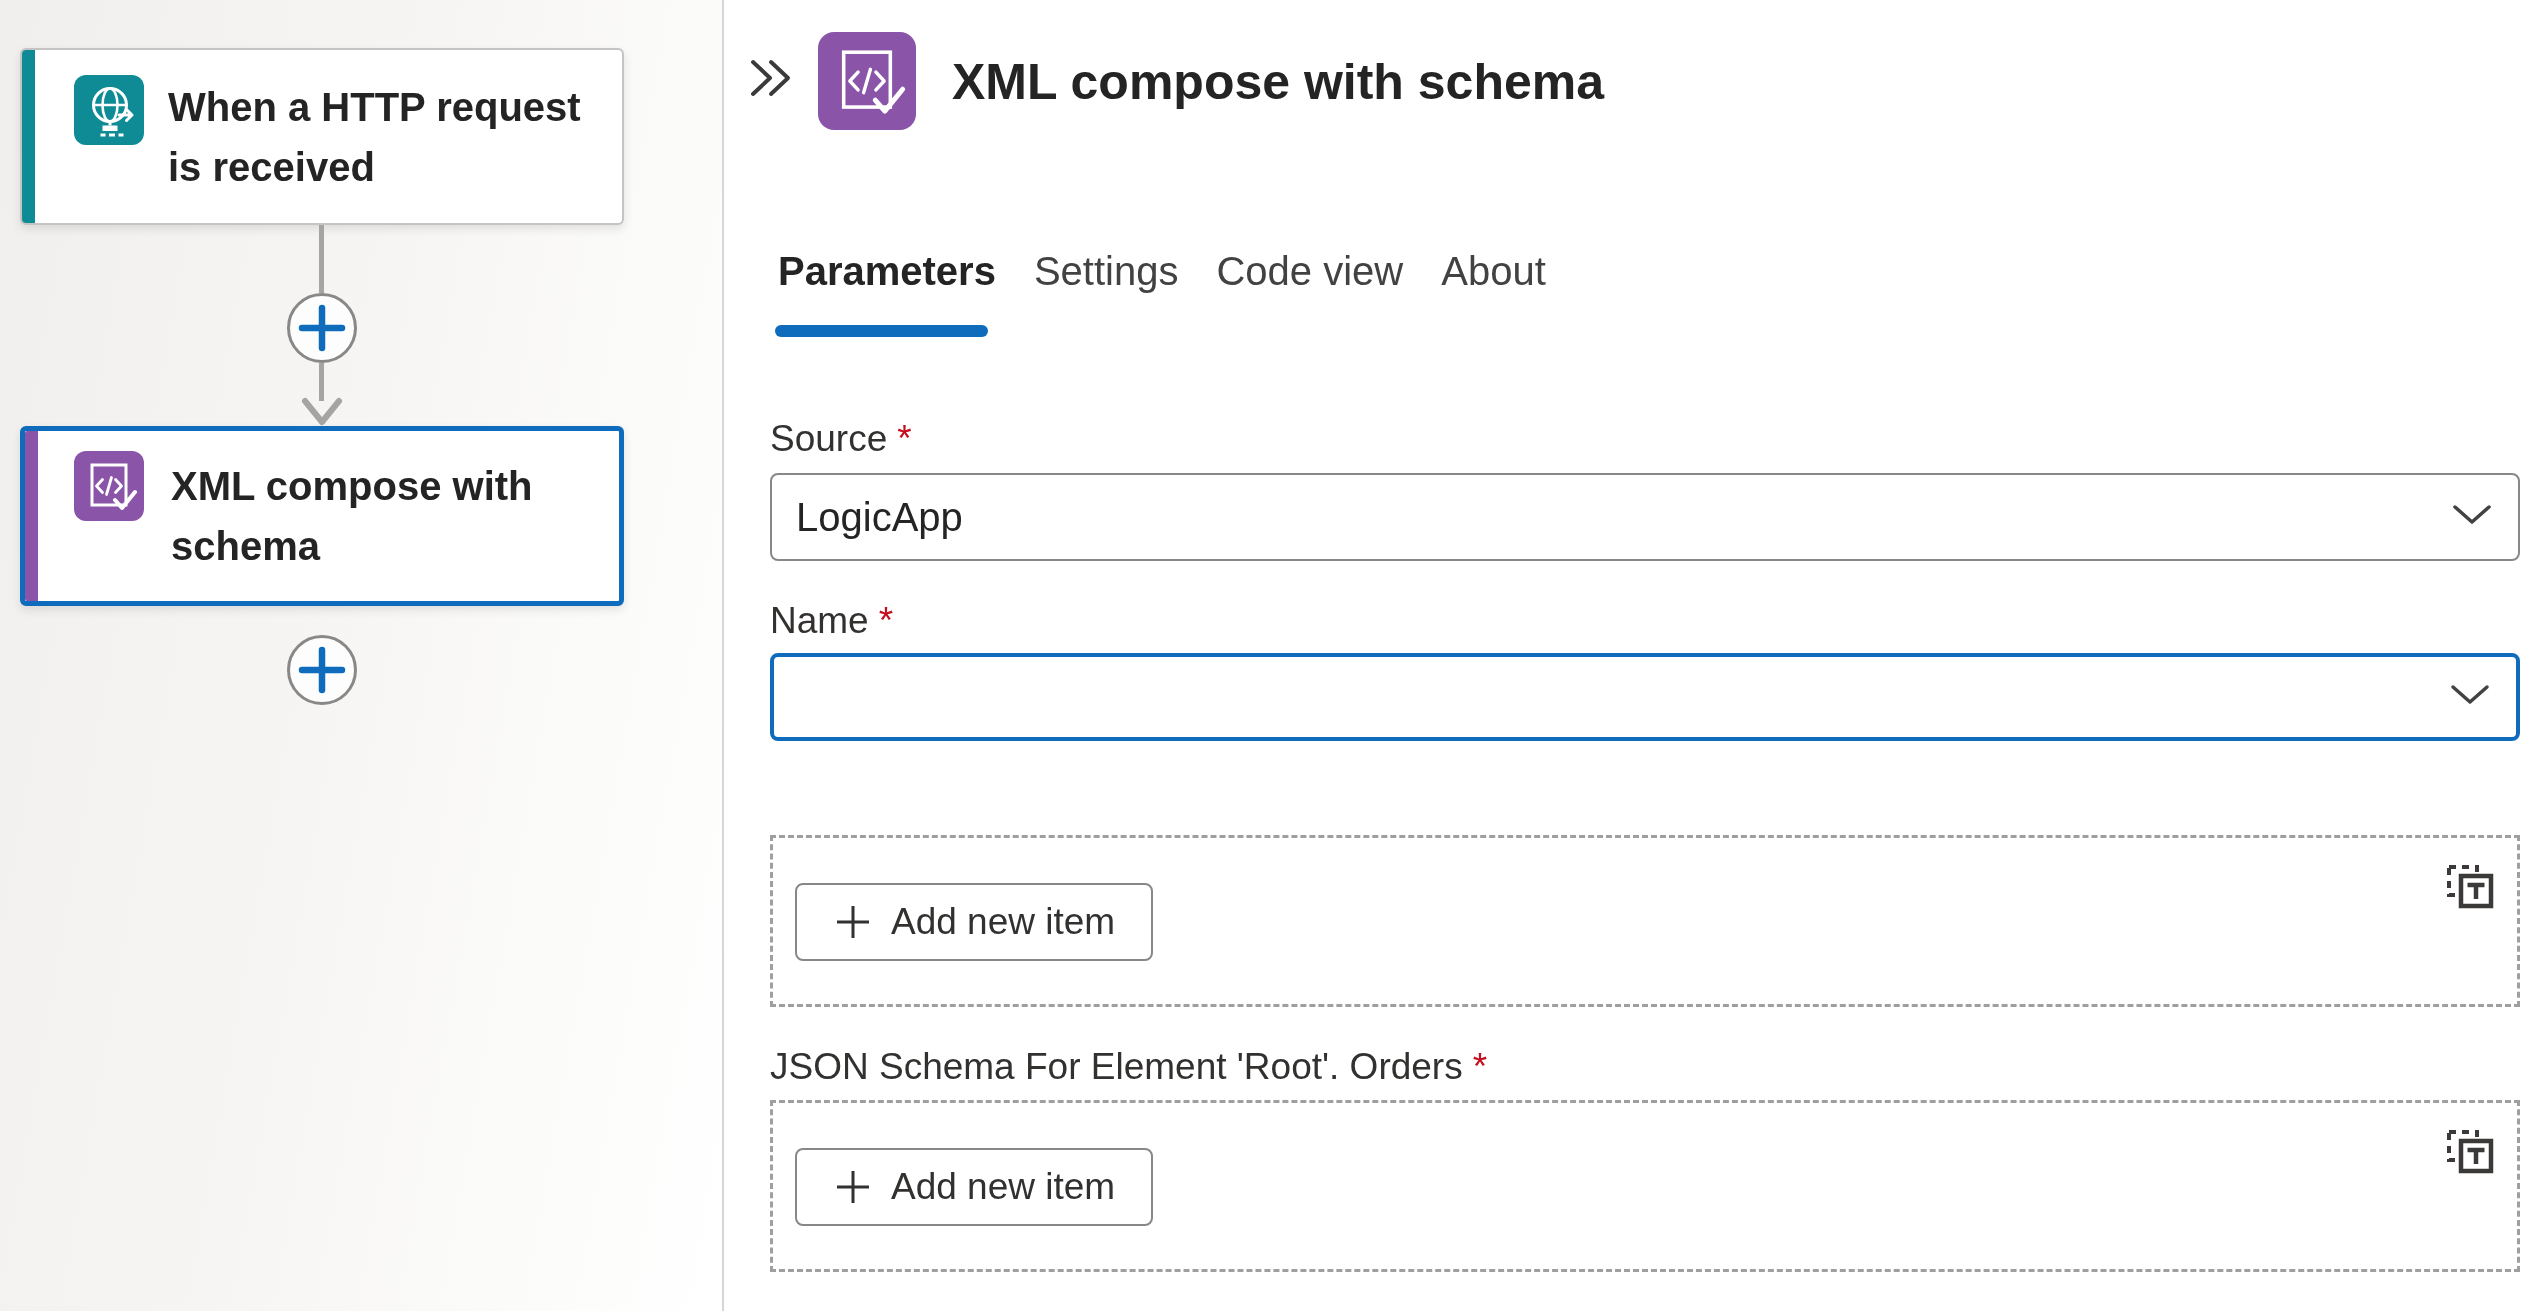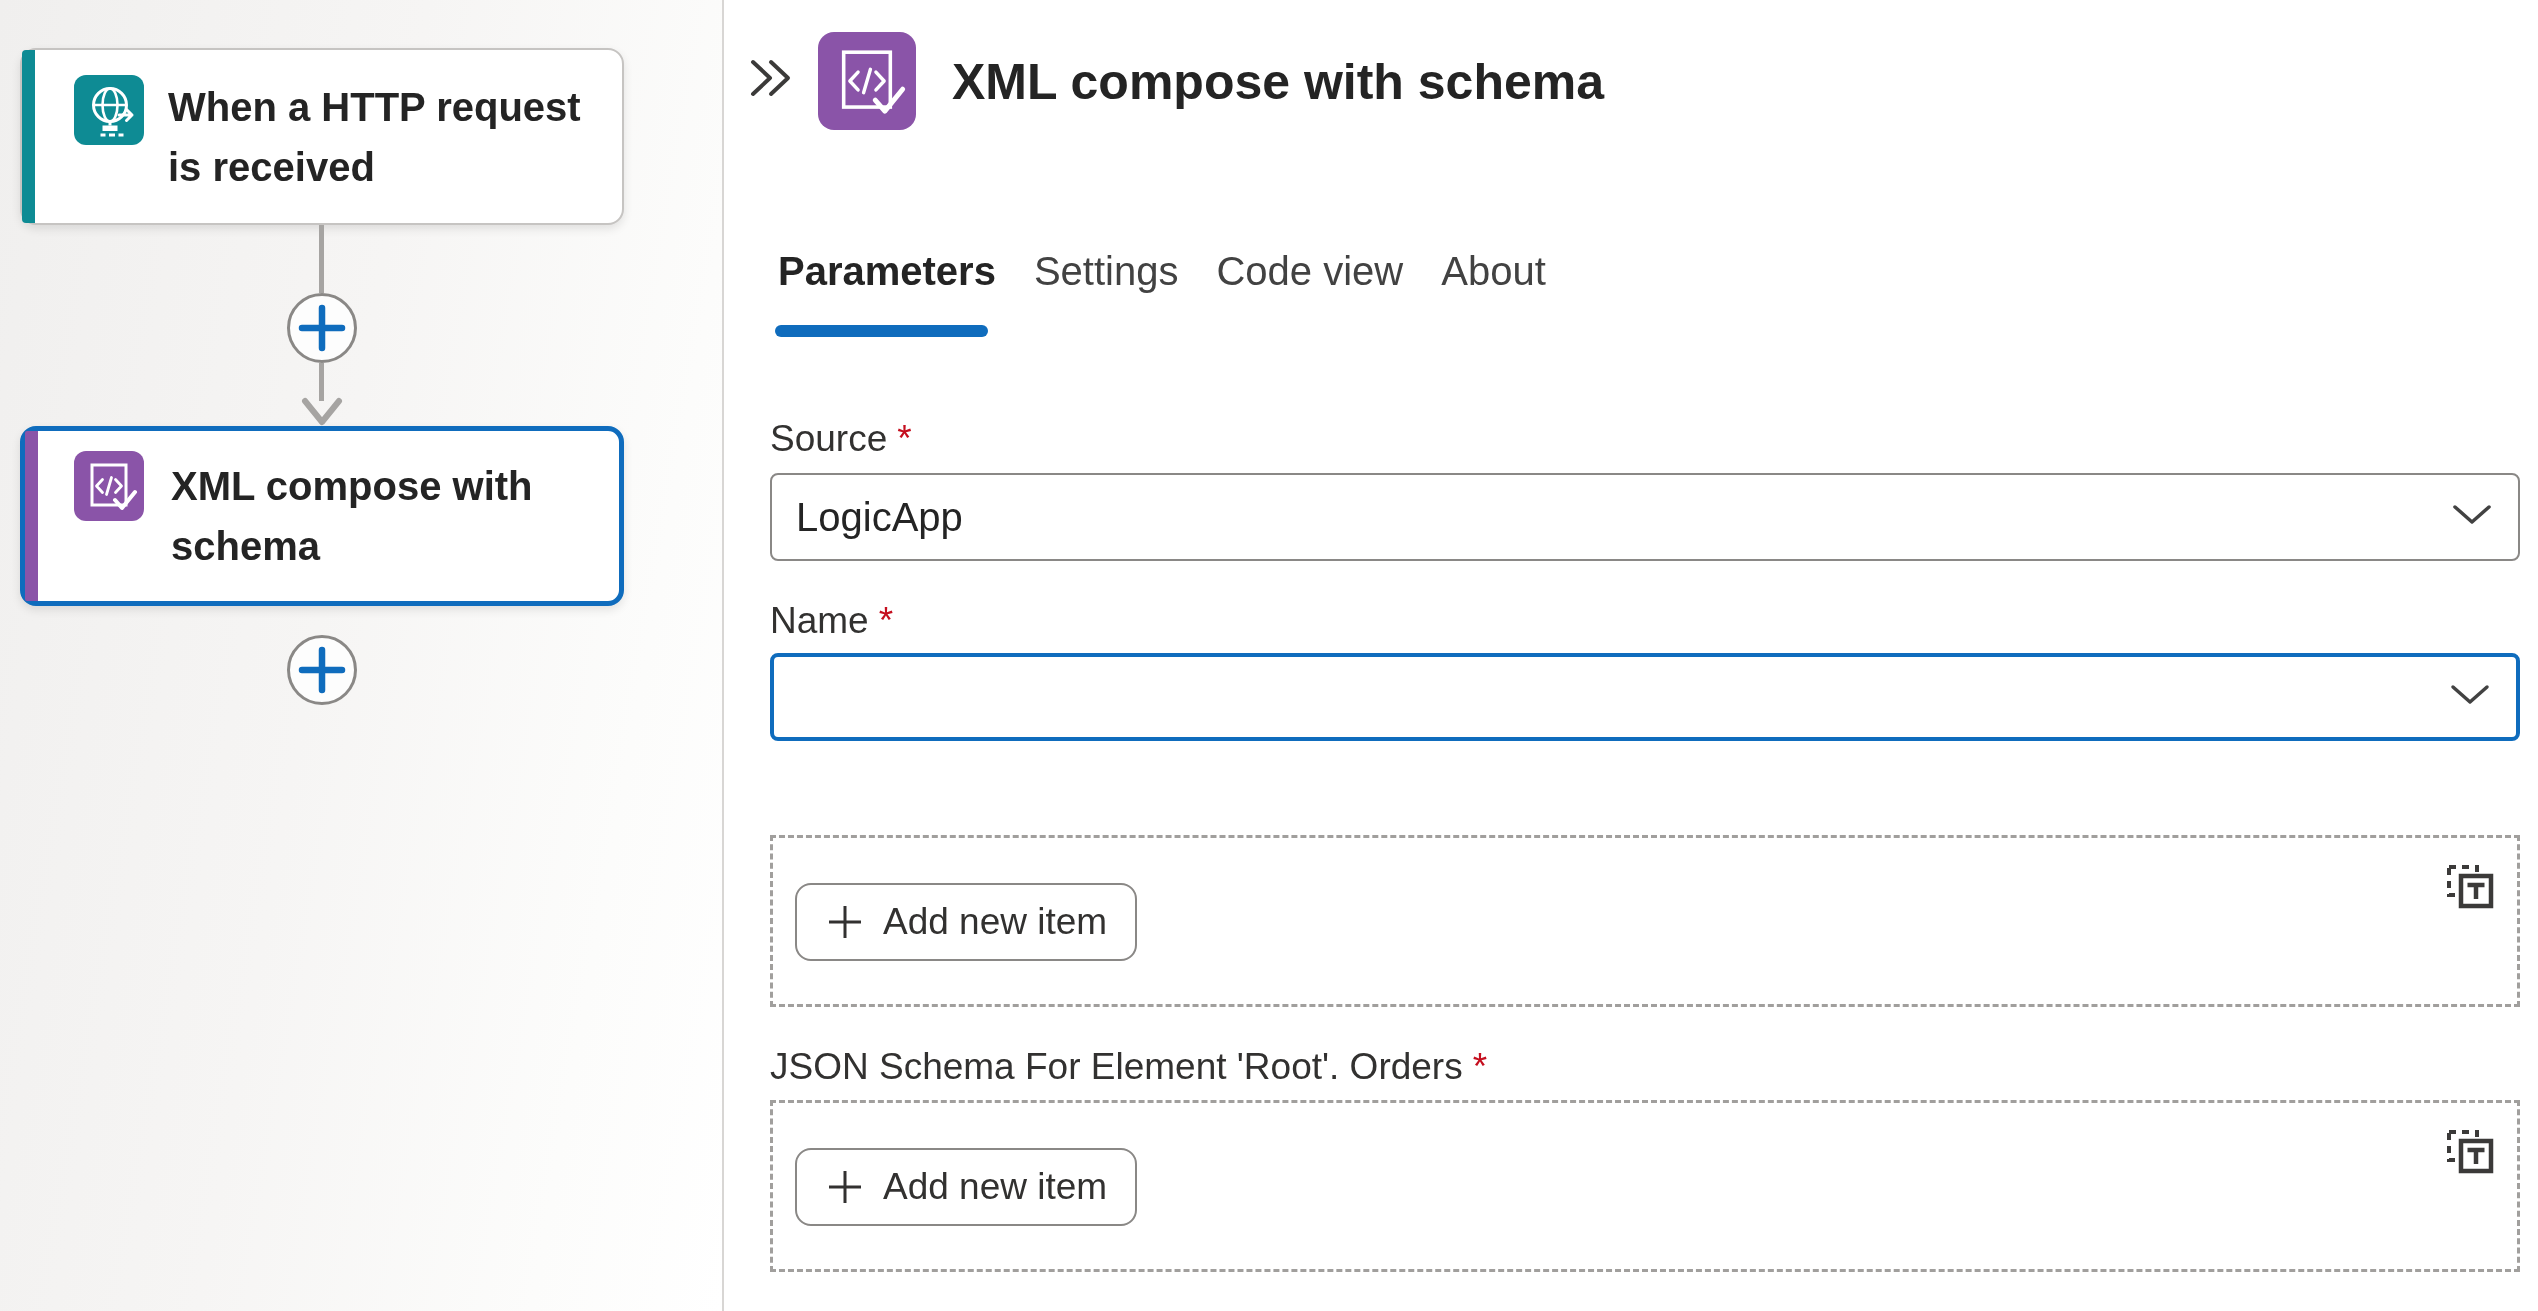--- a/index.html
+++ b/index.html
@@ -8,21 +8,21 @@
     font-family:"Liberation Sans",sans-serif;background:#ffffff;
   }
   
   .canvas{
     position:absolute;left:0;top:0;width:722px;height:1311px;
     background:linear-gradient(100deg,#f0efee 0%,#f6f5f4 45%,#fcfcfb 80%,#ffffff 100%);
     border-right:2px solid #d8d6d4;
   }
   .node{
     position:absolute;left:20px;width:604px;background:#ffffff;
-    border:2px solid #c6c4c2;border-radius:16px;
+    border:2px solid #c6c4c2;border-radius:6px;
     box-shadow:0 4px 10px rgba(0,0,0,.10);box-sizing:border-box;
   }
   .node--trigger{top:48px;height:177px;}
   .node--action{top:426px;height:180px;border:5px solid #0f6cbd;}
   .stripe{position:absolute;left:0;top:0;bottom:0;width:13px;border-radius:4px 0 0 4px;}
   .stripe--teal{background:#0e8b94;}
   .stripe--purple{background:#8a54a8;border-radius:2px 0 0 2px;}
   .node-icon{
     position:absolute;left:52px;top:25px;width:70px;height:70px;border-radius:12px;
     display:flex;align-items:center;justify-content:center;
@@ -84,22 +84,22 @@
   }
   .select-chevron{position:absolute;right:26px;top:50%;transform:translateY(-50%);}
   .schema-box{
     position:absolute;left:770px;width:1750px;height:172px;box-sizing:border-box;
     border:3px dashed #a19f9d;background:#ffffff;
   }
   .schema-box--customers{top:835px;}
   .schema-box--orders{top:1100px;}
   .add-btn{
     position:absolute;left:22px;top:45px;height:78px;box-sizing:border-box;
-    border:2px solid #8a8886;border-radius:16px;background:#ffffff;
-    display:inline-flex;align-items:center;gap:18px;padding:0 28px;cursor:pointer;
+    border:2px solid #8a8886;border-radius:8px;background:#ffffff;
+    display:inline-flex;align-items:center;gap:18px;padding:0 36px;cursor:pointer;
   }
   .add-btn-label{font-size:37px;color:#323130;white-space:nowrap;}
   .t-toggle{position:absolute;right:22px;top:22px;width:50px;height:50px;cursor:pointer;}
 </style>
 </head>
 <body>
 
 <div id="app">
 
   <div class="canvas">

